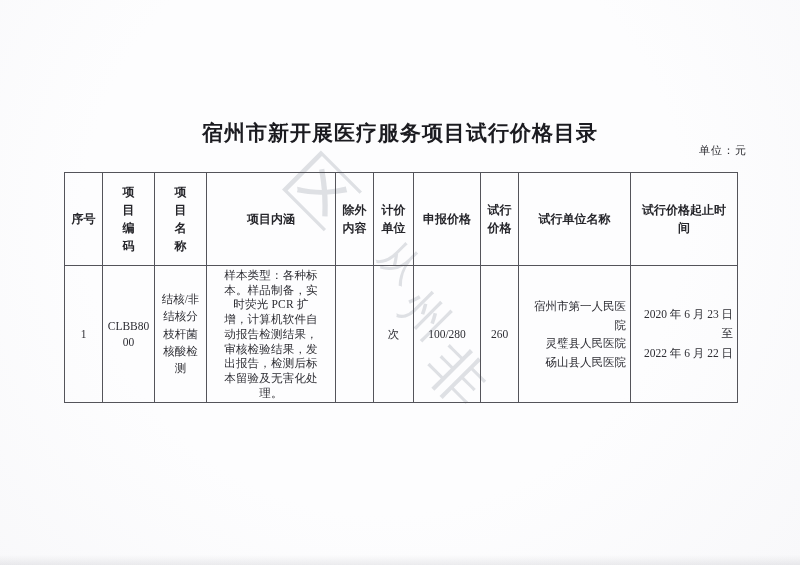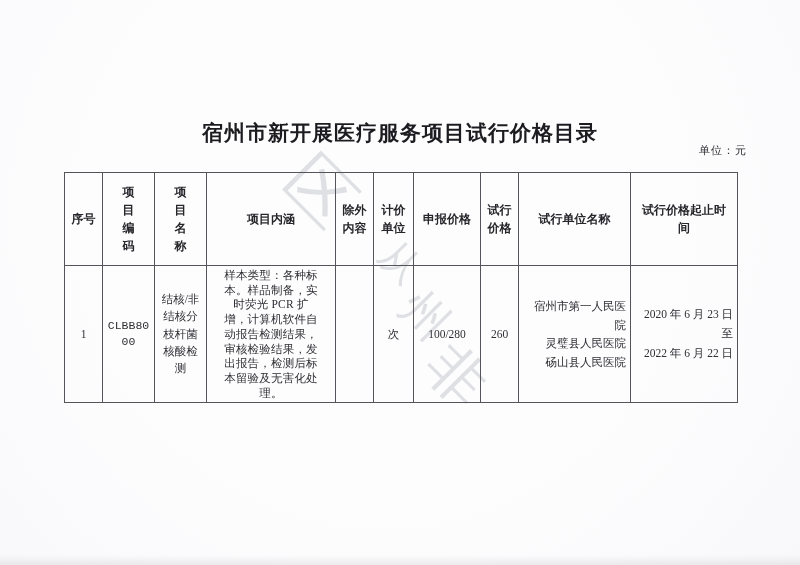--- a/index.html
+++ b/index.html
@@ -105,21 +105,21 @@
     color: #2e2e34;
     padding: 2px 4px;
   }
   th.th-code, th.th-name { padding: 2px 14px; }
   th.th-exclusion        { padding: 2px 4px; }
   th.th-unit             { padding: 18px 5px; }
   th.th-declared         { padding: 10px 2px; }
   th.th-trialprice       { padding: 4px 4px; }
   th.th-period           { padding: 2px 8px; }
 
-  td.cell-code   { padding: 2px 2px; line-height: 1.45; font-family: Liberation Mono, monospace; }
+  td.cell-code   { padding: 2px 2px; line-height: 1.45; }
   td.cell-name   { padding: 2px 3px; line-height: 1.5; }
   td.cell-content{ padding: 2px 16px; line-height: 1.28; letter-spacing: 0.2px; }
   td.cell-hospitals {
     text-align: right;
     padding-left: 11px;
     line-height: 1.6;
   }
   td.cell-hospitals span { display: block; }
   td.cell-period {
     text-align: right;

